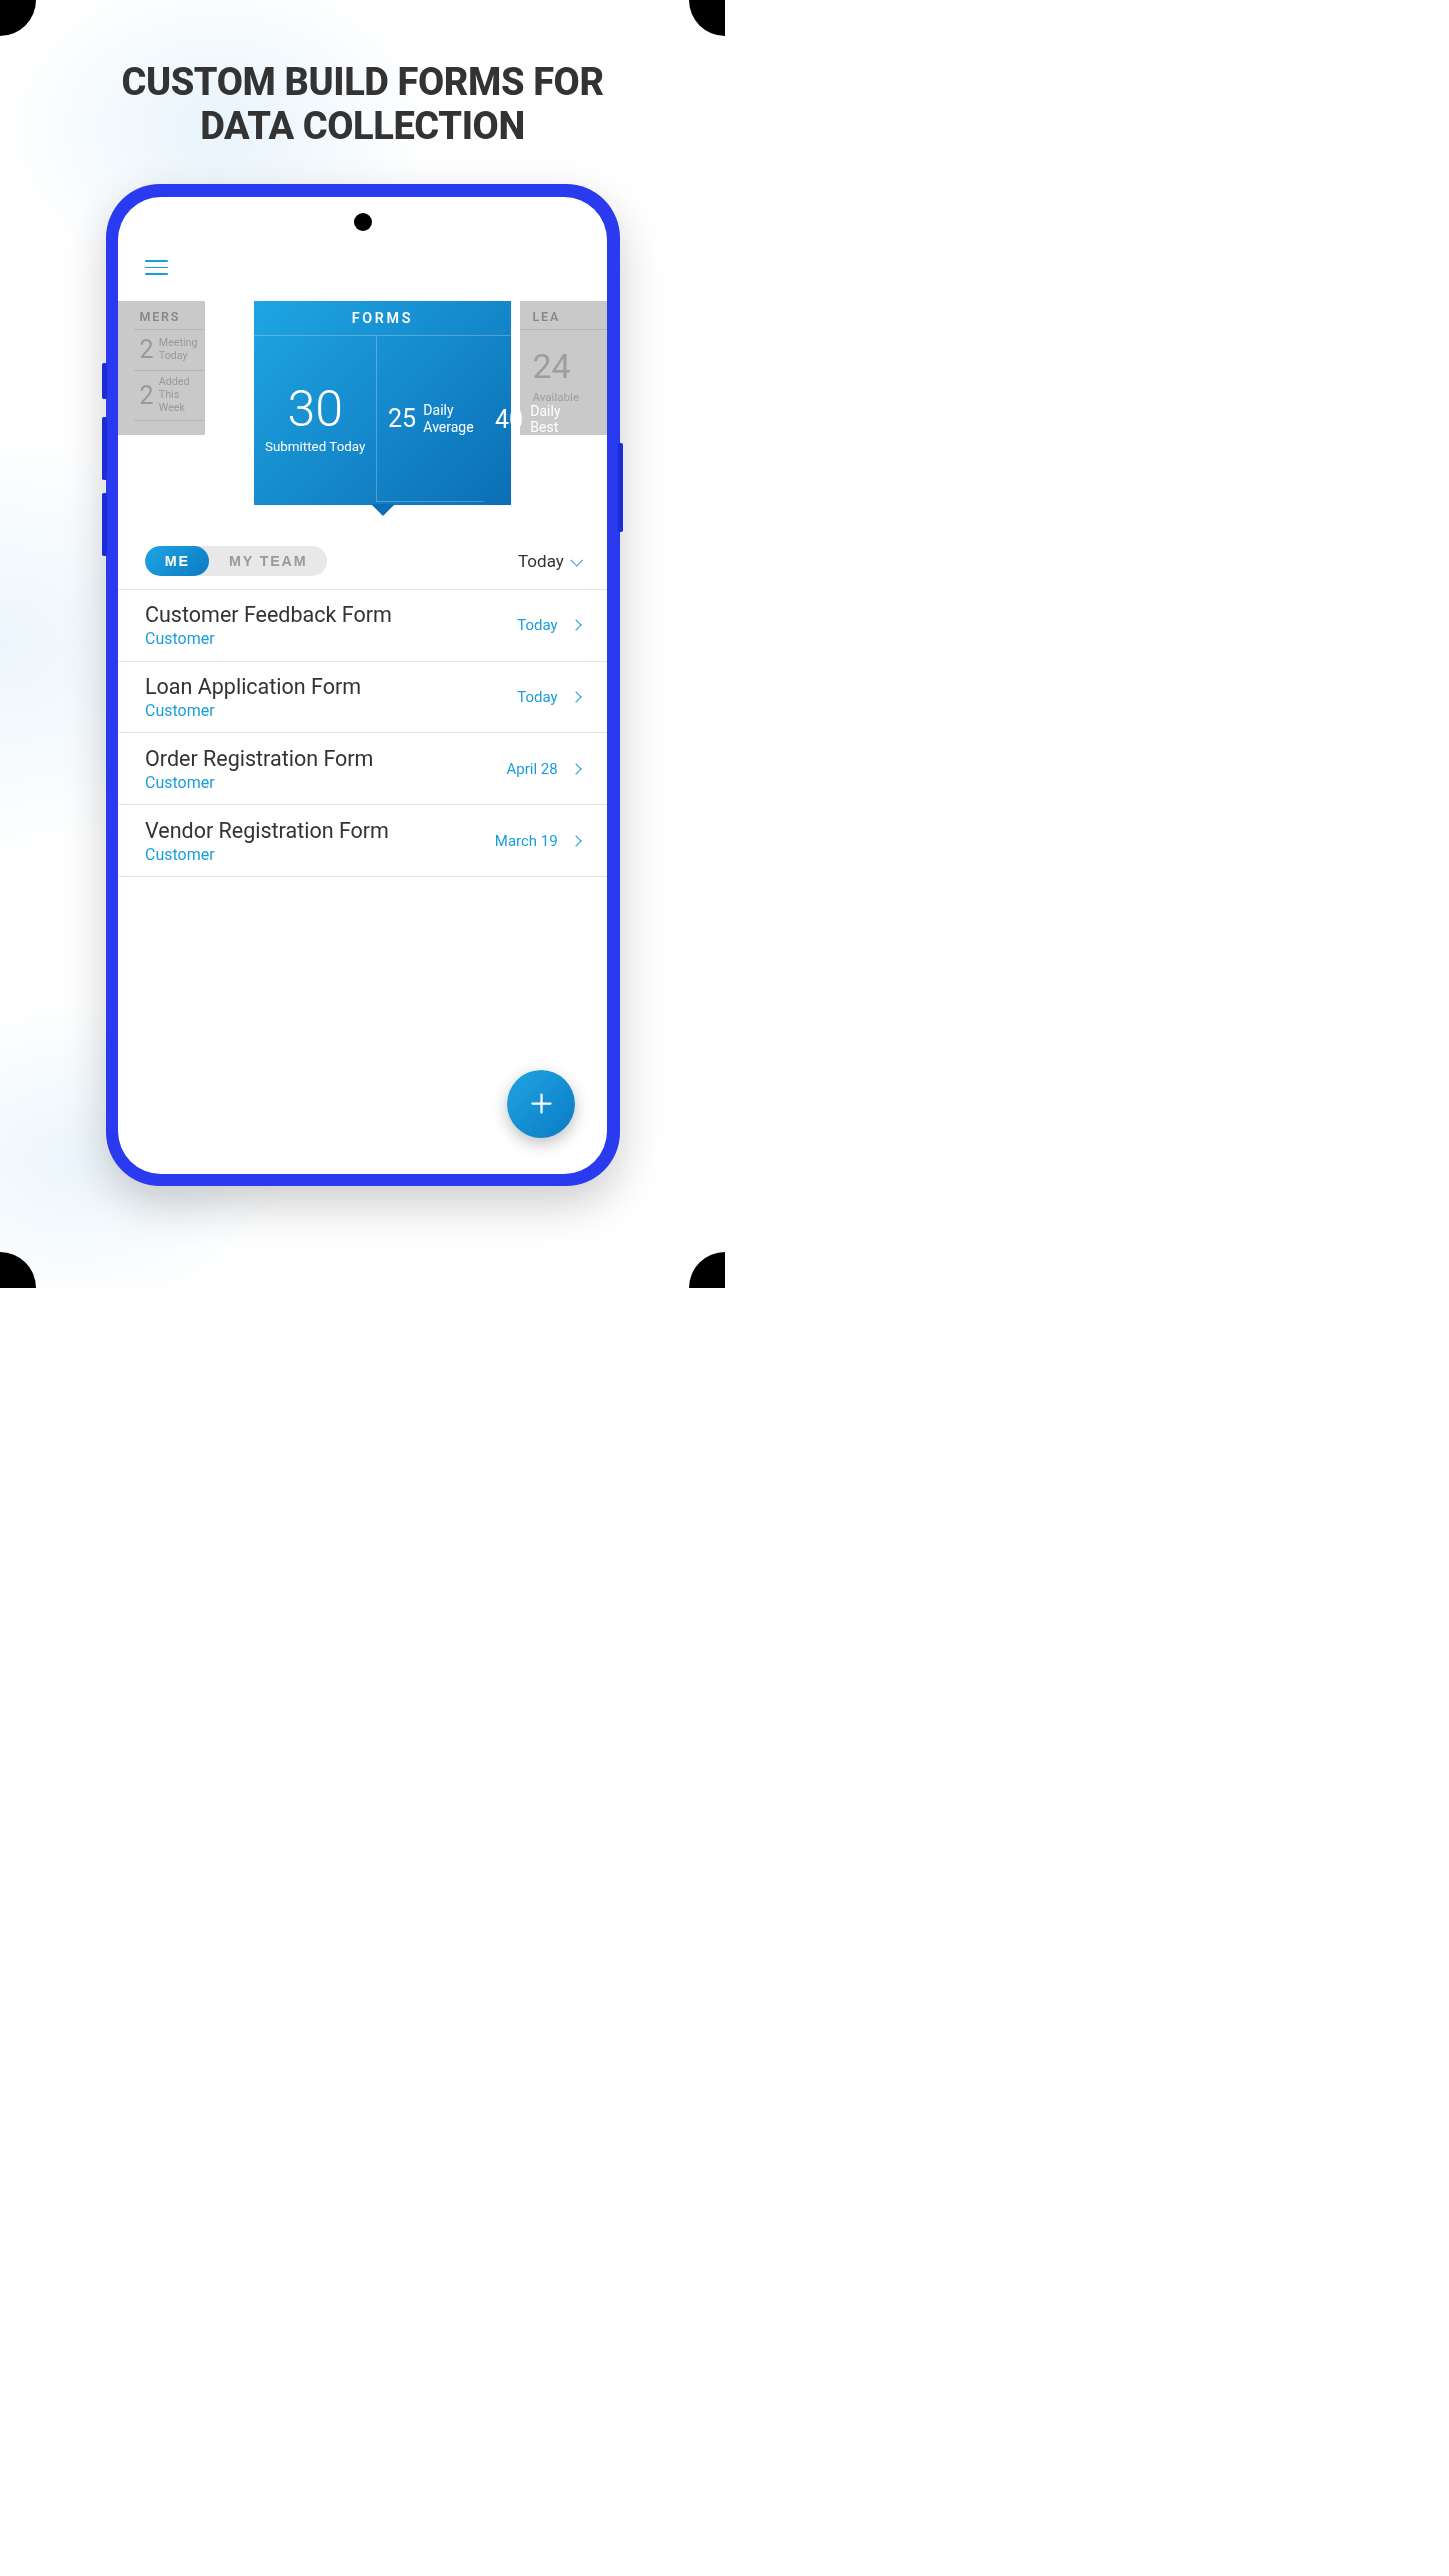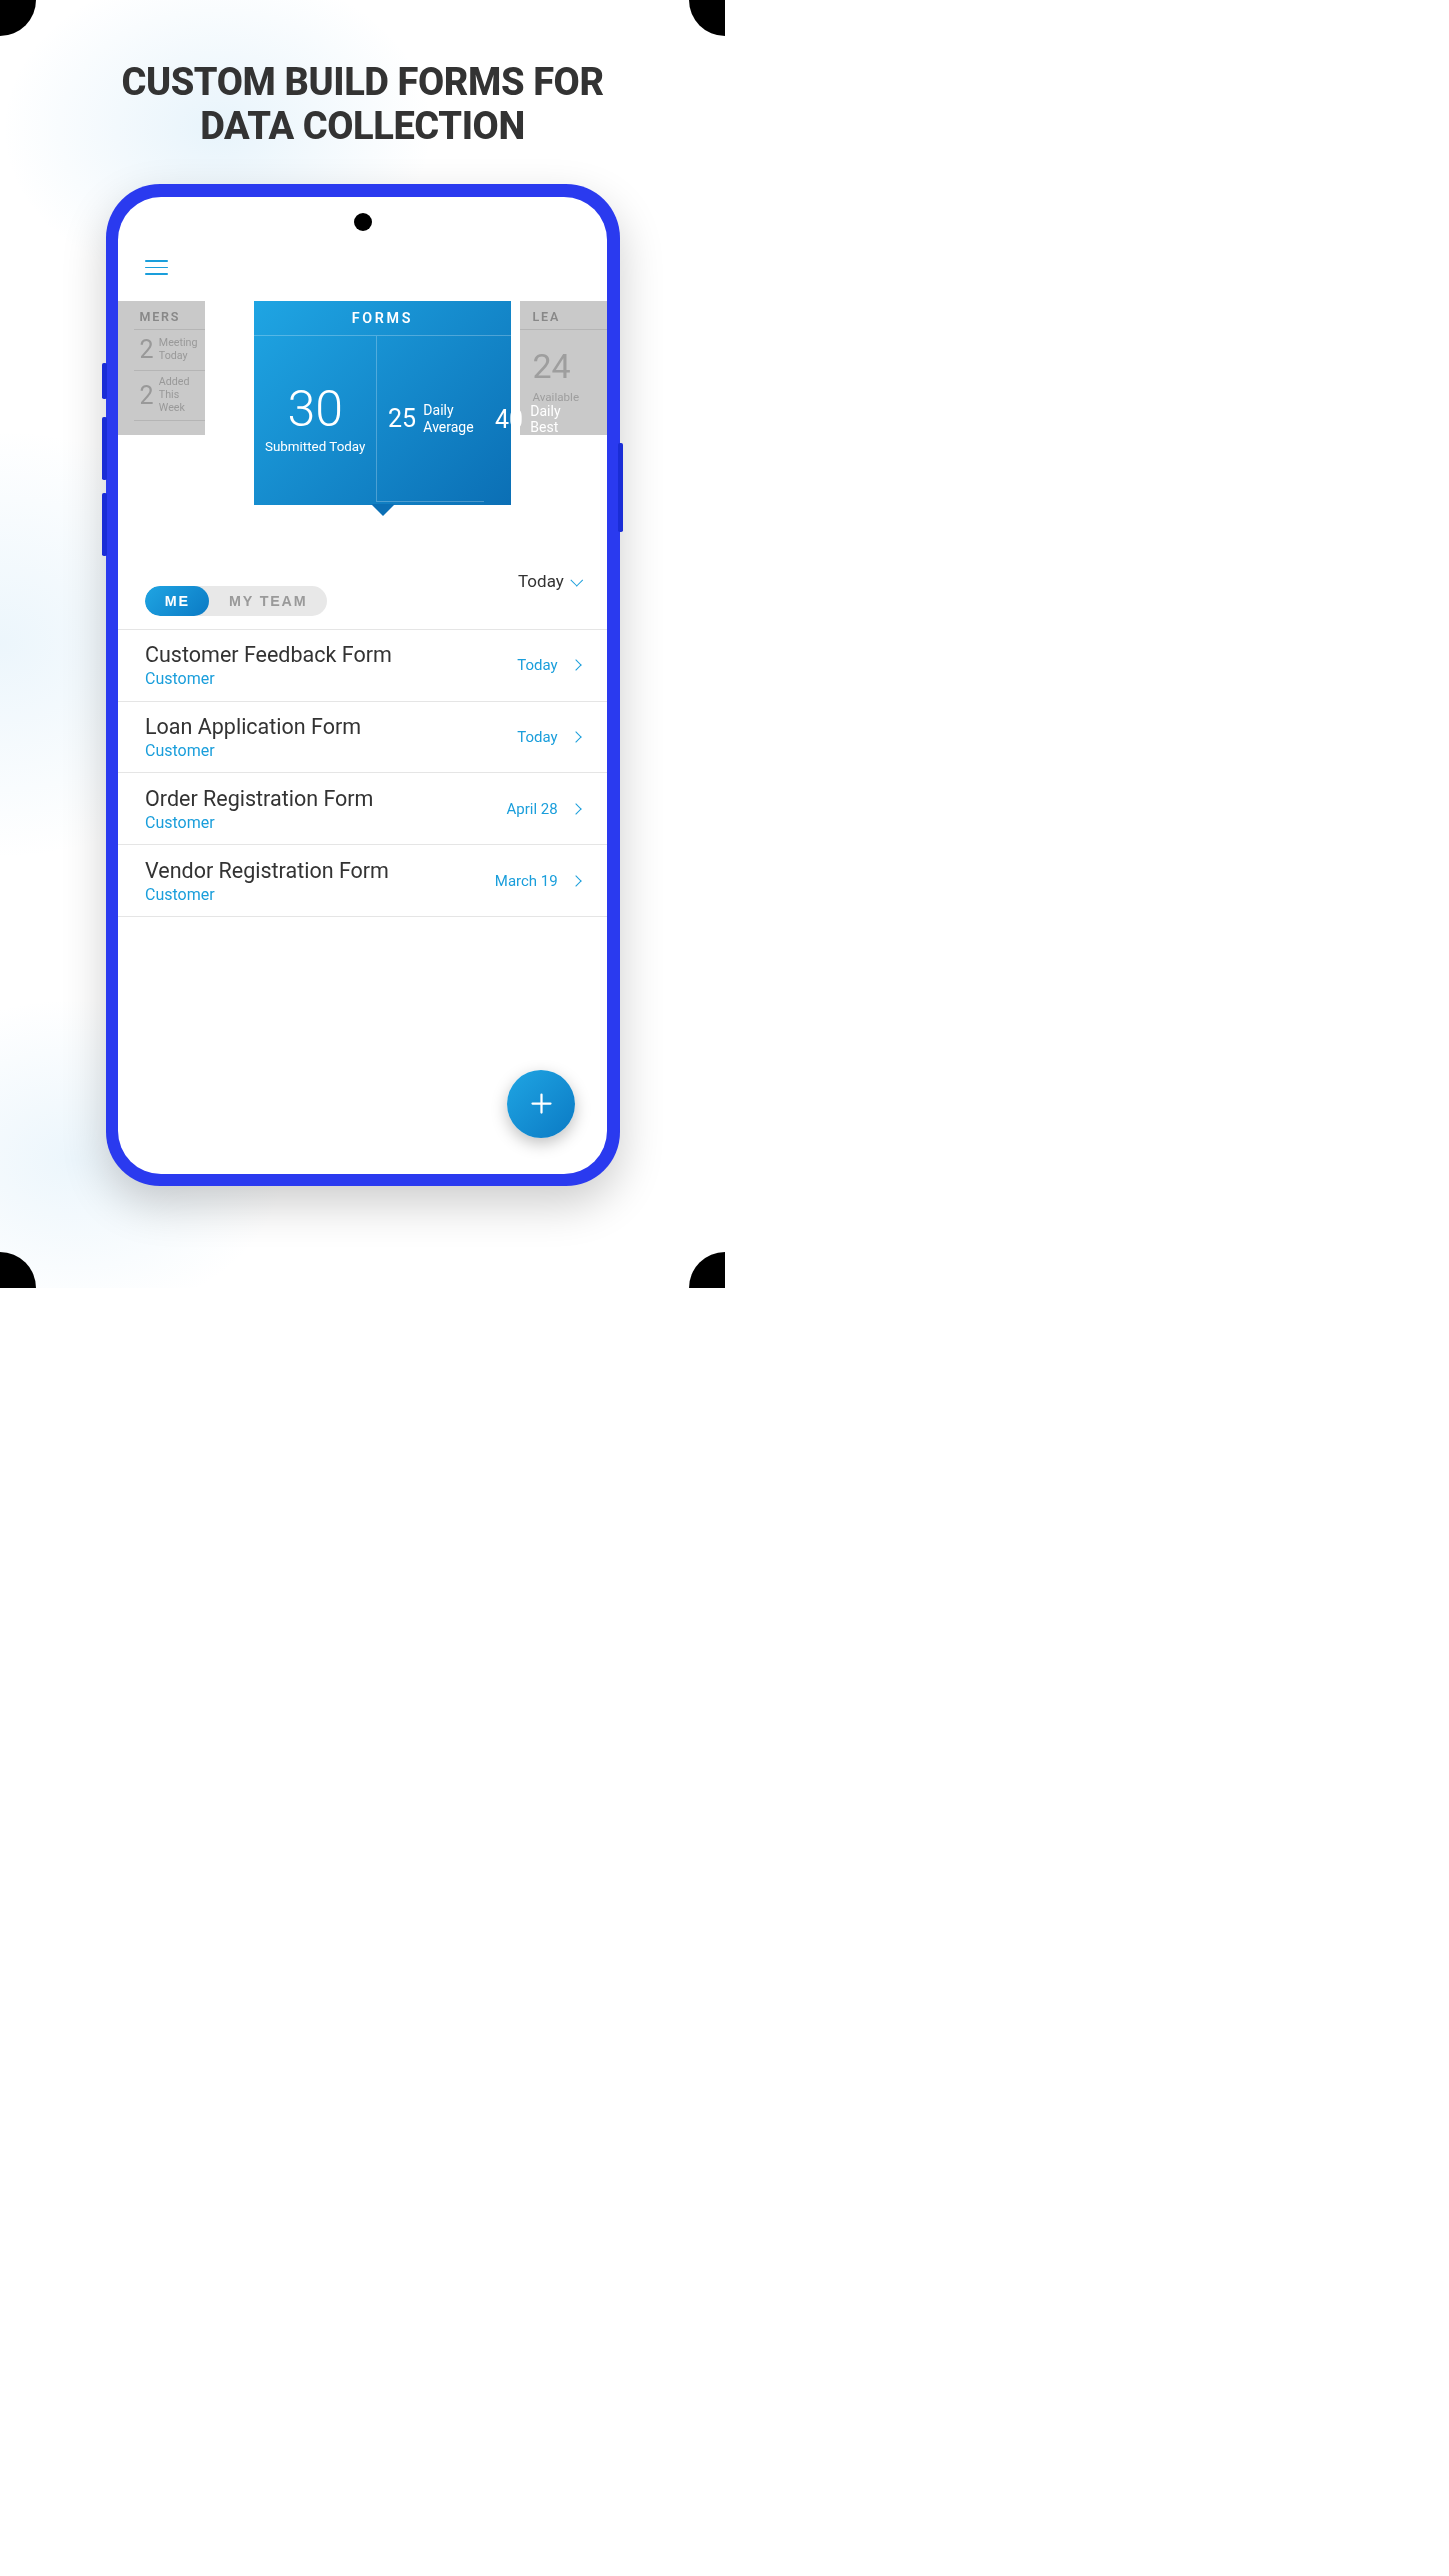--- a/index.html
+++ b/index.html
@@ -135,21 +135,20 @@
 .toggle-row {
   display: flex; align-items: center; justify-content: space-between;
   padding: 25px 27px 12.5px;
 }
 .toggle {
   display: flex;
   background: #e8e8e8;
   border-radius: 894px;
   overflow: hidden;
   height: 30px;
-  margin-top: 40px;
 }
 .toggle button {
   border: none; background: transparent; padding: 0 19.7px;
   font-size: 14.3px; font-weight: 600; letter-spacing: 1.8px;
   color: #9a9a9a; cursor: pointer;
 }
 .toggle button.active {
   background: linear-gradient(135deg, #1fa5e3, #0b7ac4);
   color: #fff; border-radius: 894px;
 }

